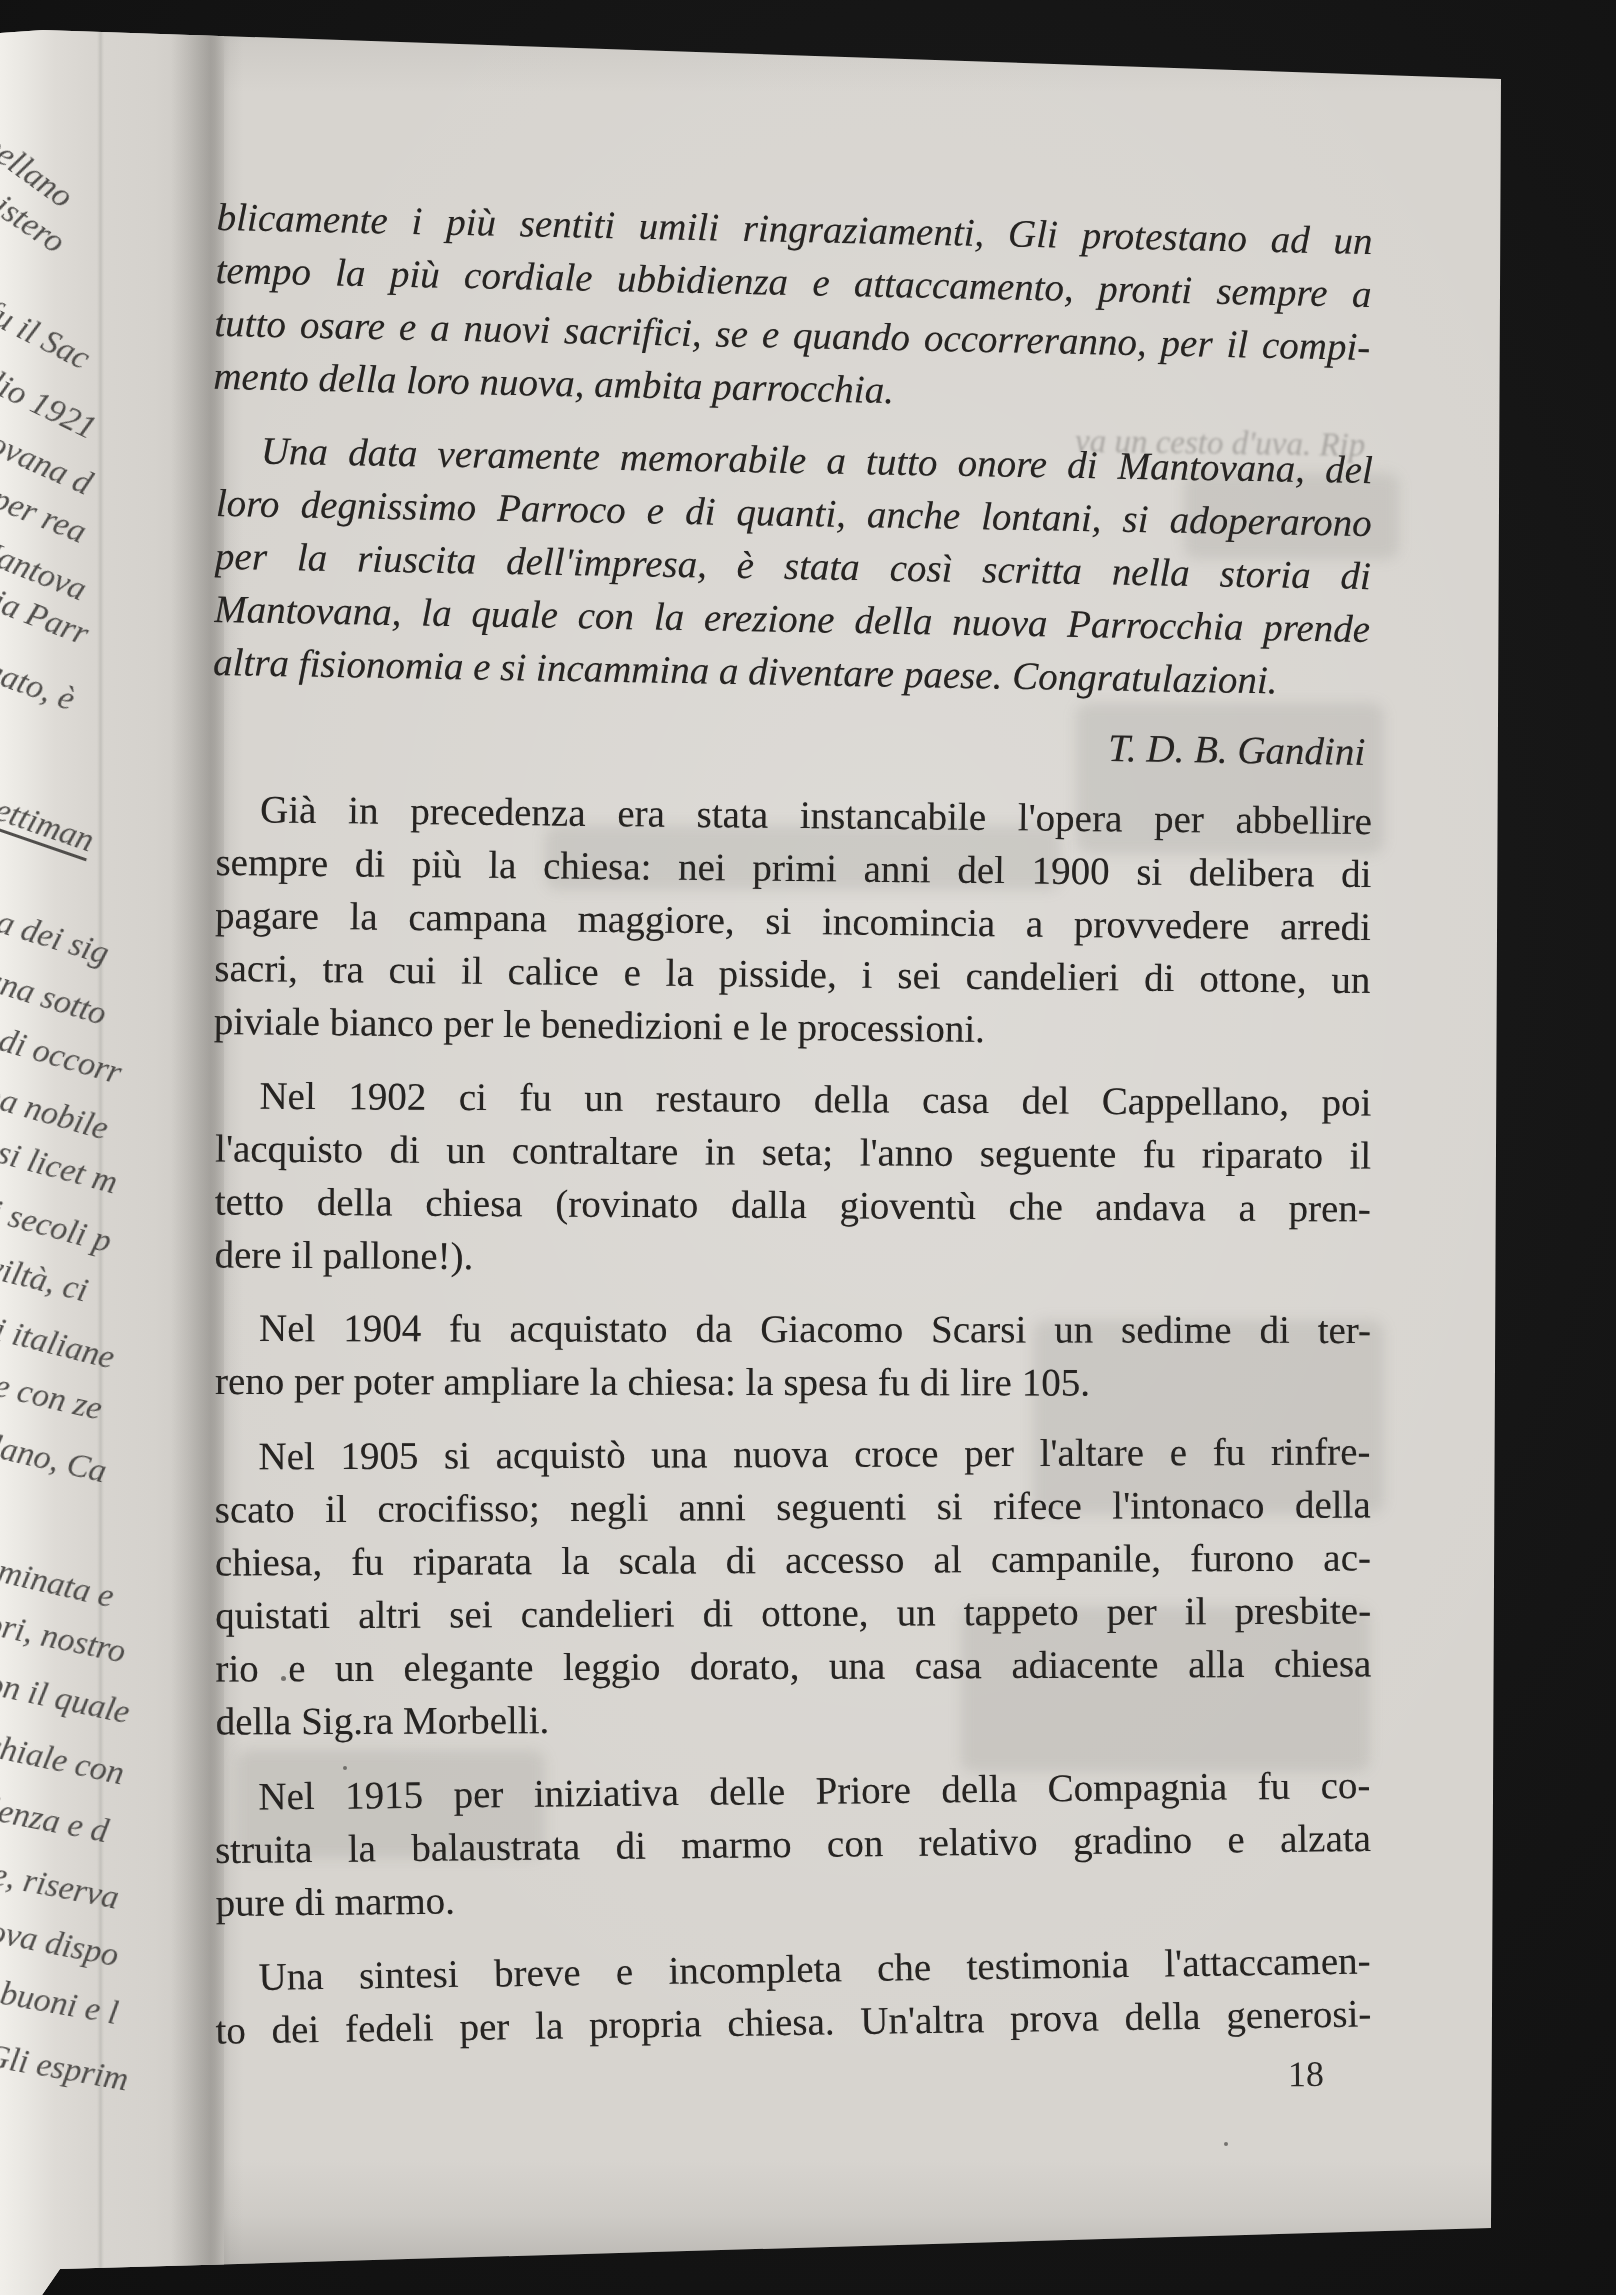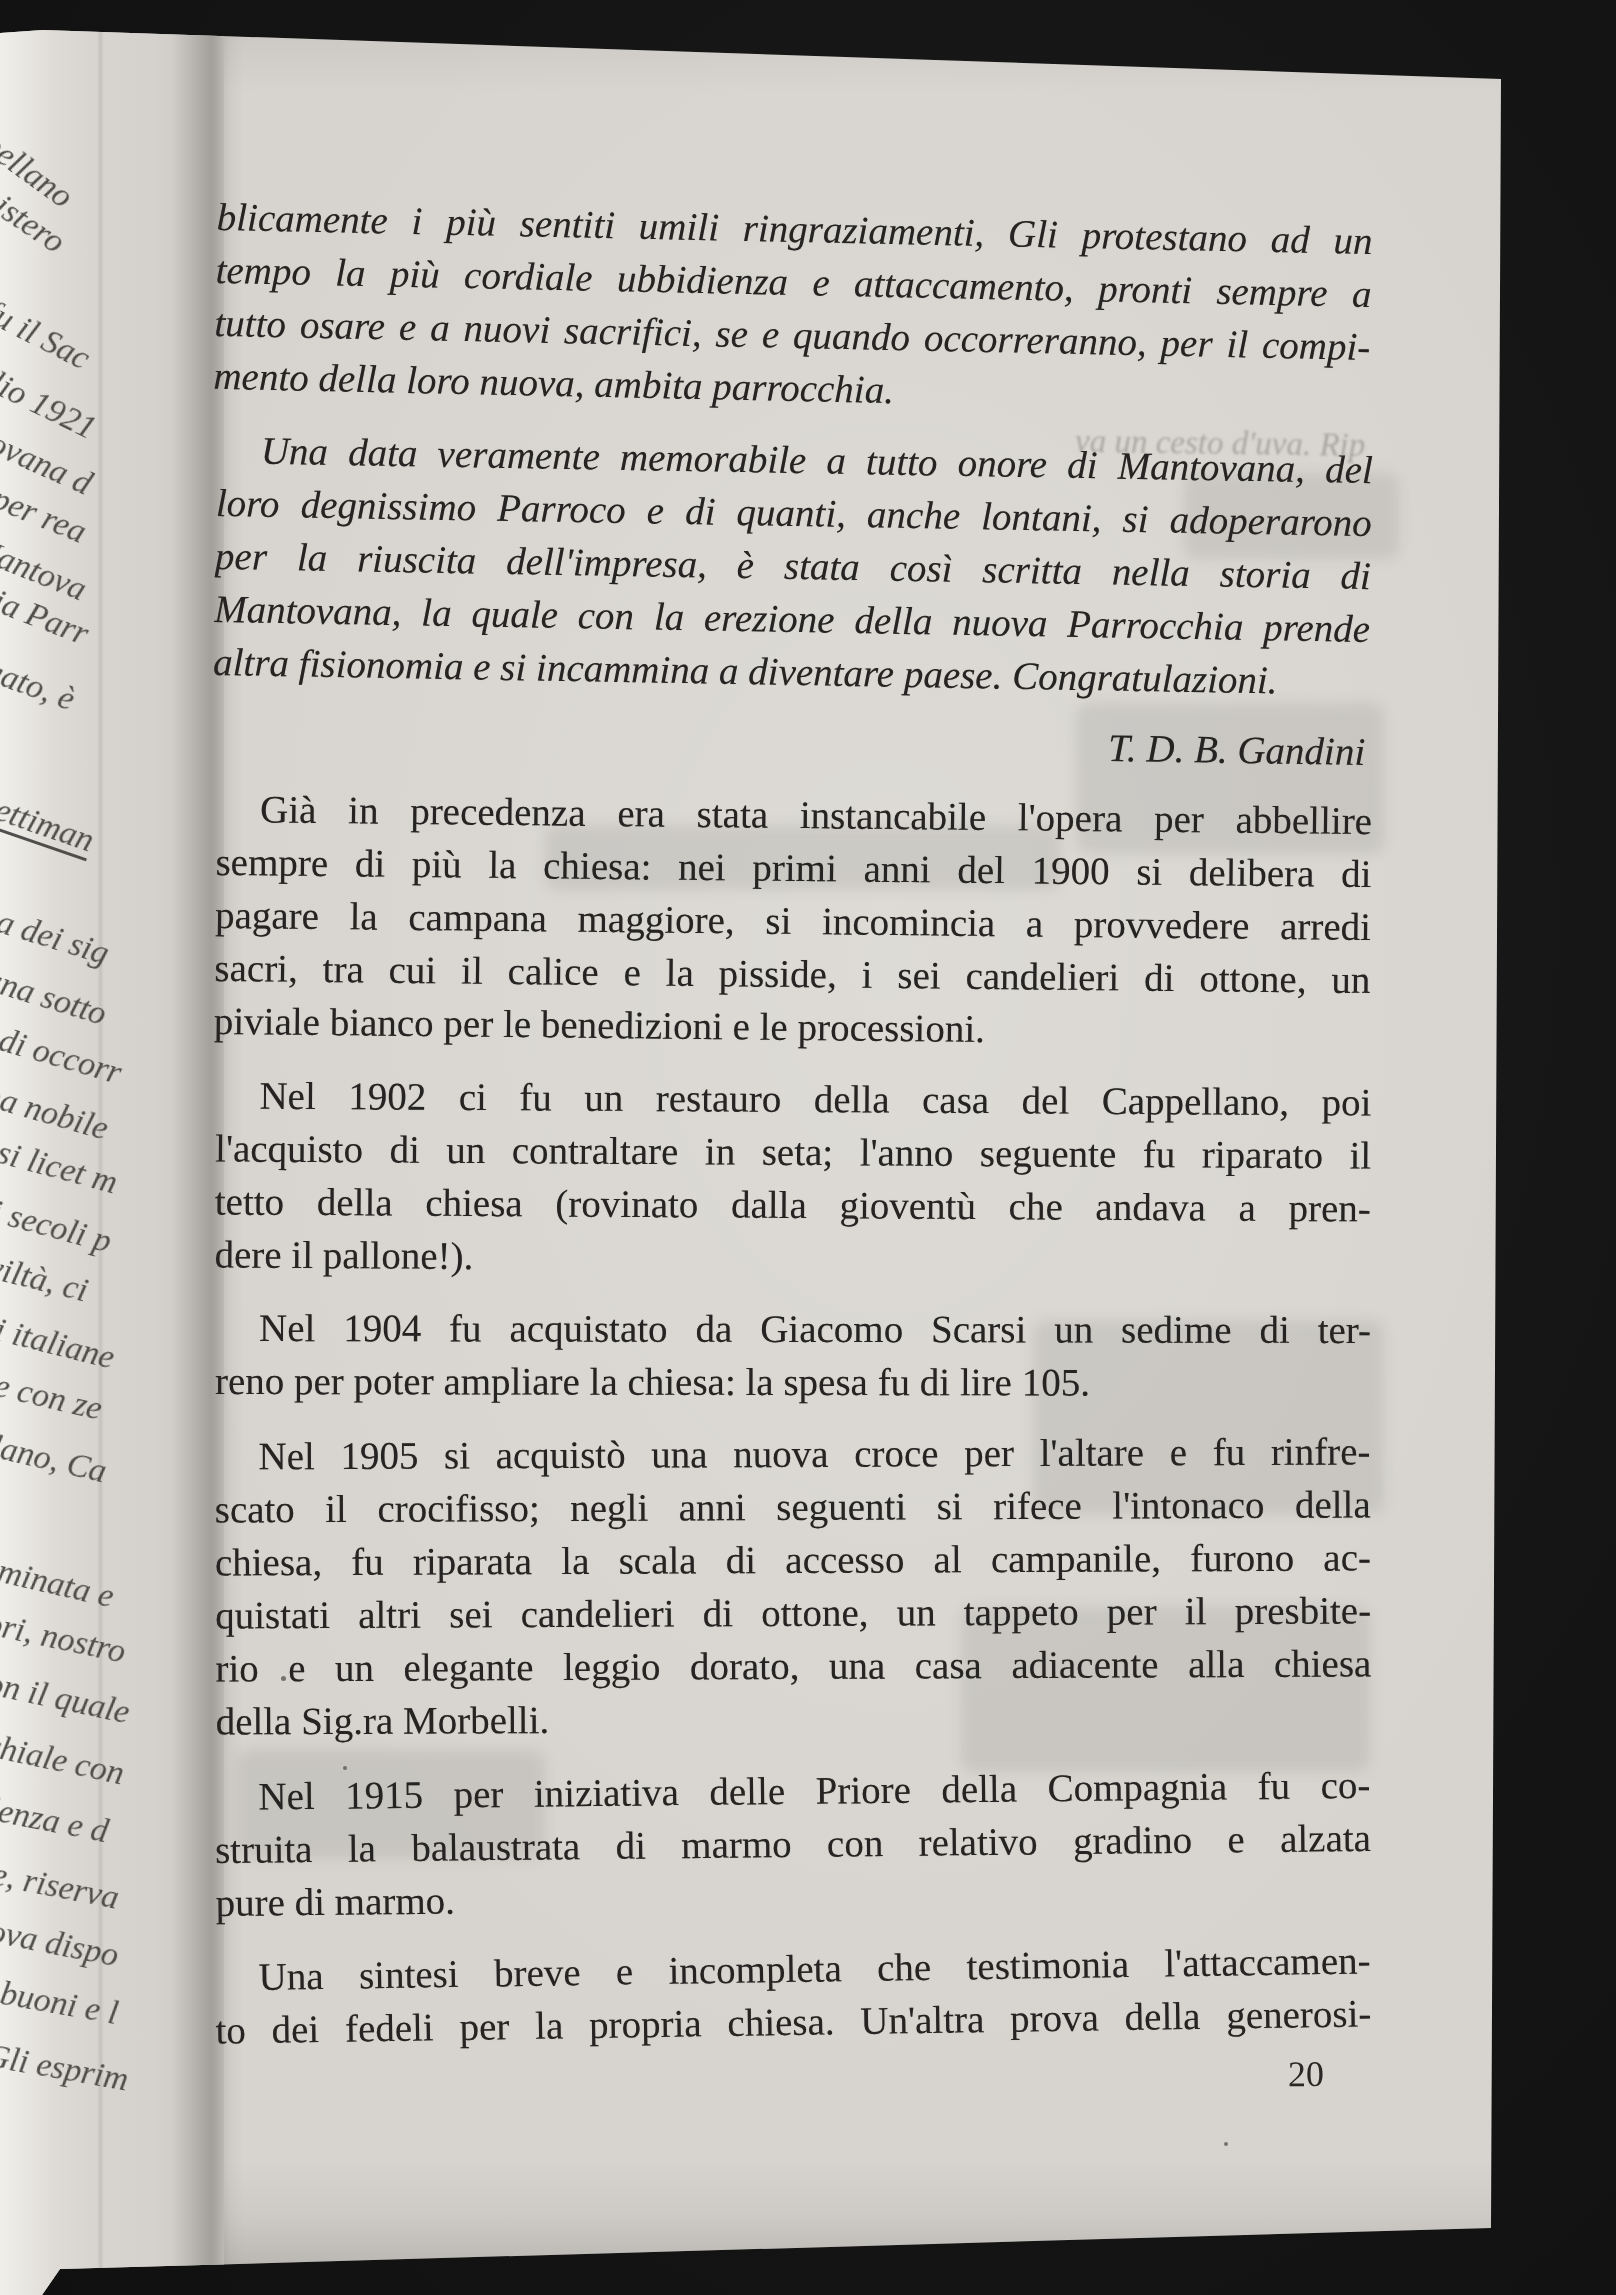--- a/index.html
+++ b/index.html
@@ -168,18 +168,18 @@
           <div class="line justify">Nel 1915 per iniziativa delle Priore della Compagnia fu co-</div>
           <div class="line justify">struita la balaustrata di marmo con relativo gradino e alzata</div>
           <div class="line">pure di marmo.</div>
         </div>
         <div class="para regular indent" style="transform: rotate(-0.85deg);">
           <div class="line justify">Una sintesi breve e incompleta che testimonia l'attaccamen-</div>
           <div class="line justify">to dei fedeli per la propria chiesa. Un'altra prova della generosi-</div>
         </div>
       </div>
 
-    <div id="page-number">20</div>
+    <div id="page-number">18</div>
   <div class="ghost-text" style="left: 1075px; top: 425px; transform: rotate(0.8deg);">va un cesto d'uva. Rip</div>
     </div>
 
 </div>
 
 
 </body></html>

